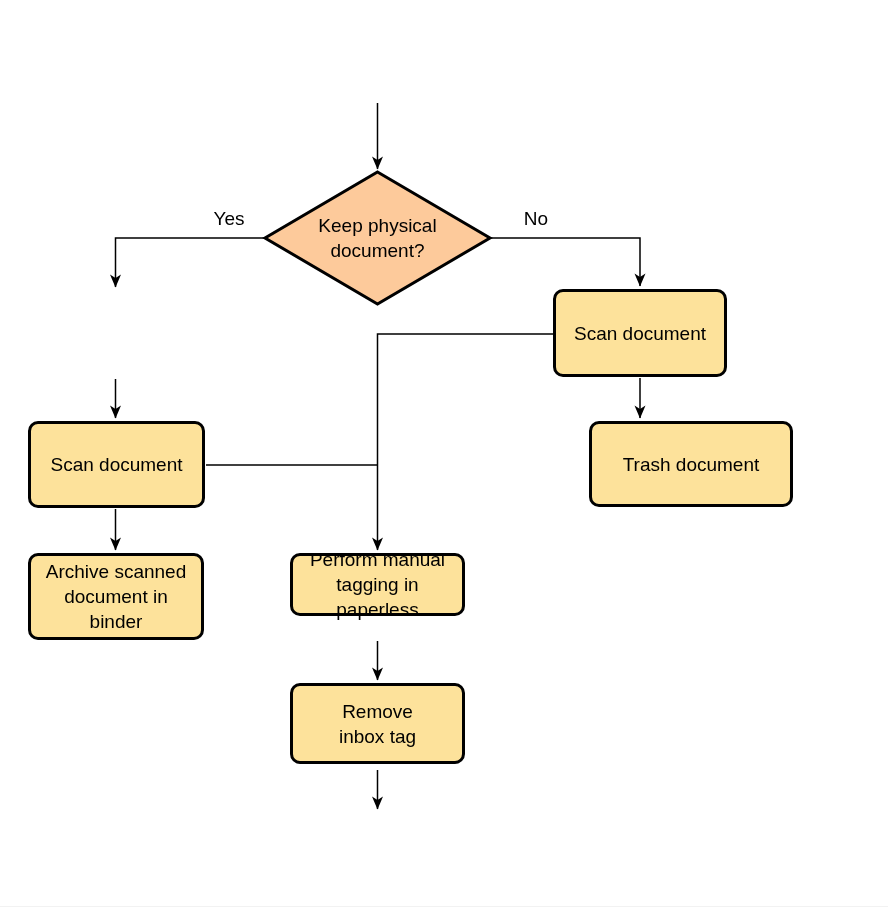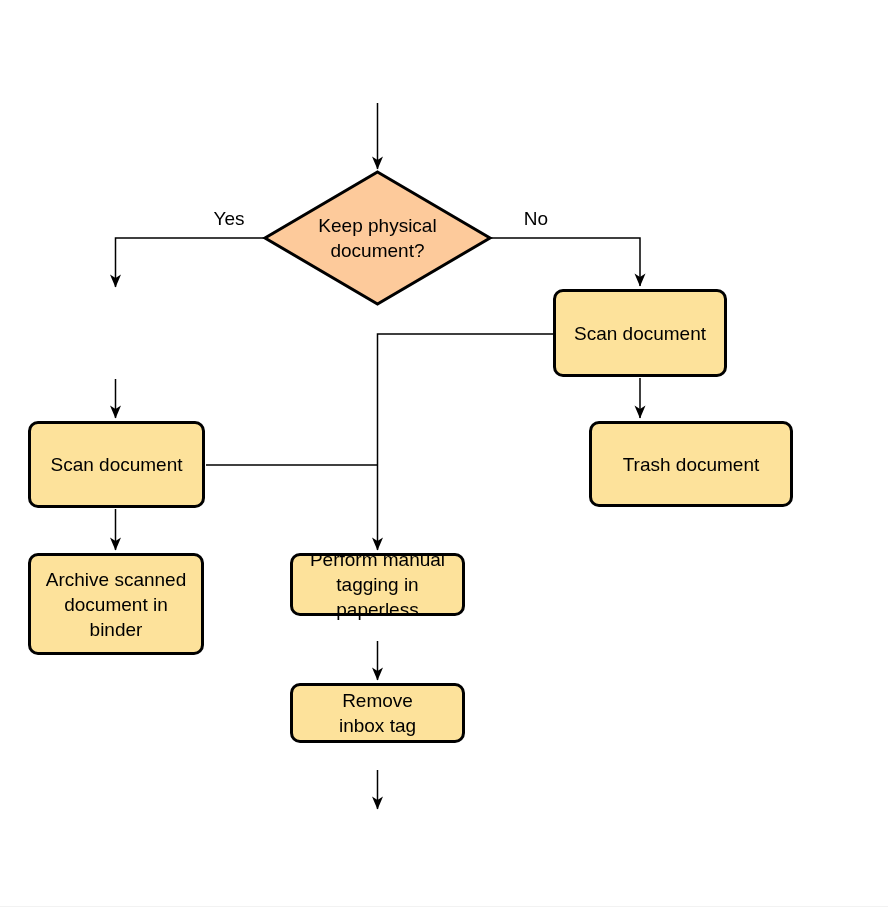--- a/index.html
+++ b/index.html
@@ -96,40 +96,40 @@
   </div>
 
   <div class="edge-label" style="left:209px; top:209px; width:40px;">Yes</div>
   <div class="edge-label" style="left:516px; top:209px; width:40px;">No</div>
 
 
   <div class="node process" style="left:28px; top:421px; width:177px; height:87px;">
     <span>Scan document</span>
   </div>
 
-  <div class="node process" style="left:28px; top:553px; width:176px; height:102px;">
+  <div class="node process" style="left:28px; top:553px; width:176px; height:87px;">
     <span>Archive scanned
 document in
 binder</span>
   </div>
 
   <div class="node process" style="left:553px; top:289px; width:174px; height:88px;">
     <span>Scan document</span>
   </div>
 
   <div class="node process" style="left:553px; top:421px; width:204px; height:86px;margin-left:36px;">
     <span>Trash document</span>
   </div>
 
   <div class="node process" style="left:290px; top:553px; width:175px; height:63px;">
     <span>Perform manual
 tagging in
 paperless</span>
   </div>
 
-  <div class="node process" style="left:290px; top:683px; width:175px; height:60px;">
+  <div class="node process" style="left:290px; top:683px; width:175px; height:81px;">
     <span>Remove
 inbox tag</span>
   </div>
 
 
 
 </div>
 
 </body></html>

